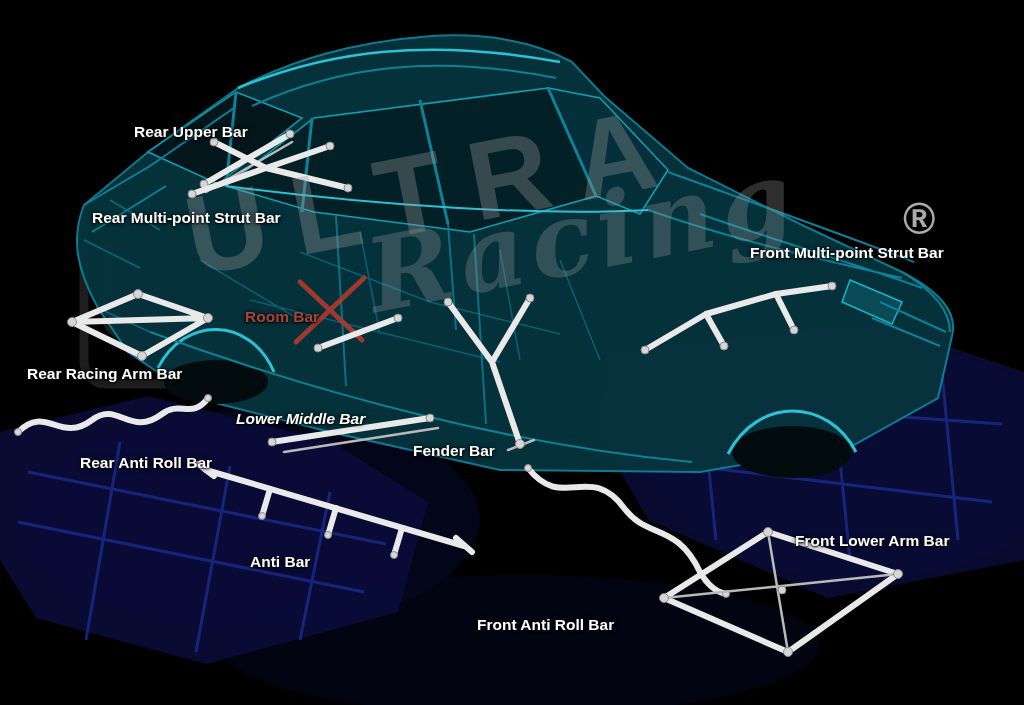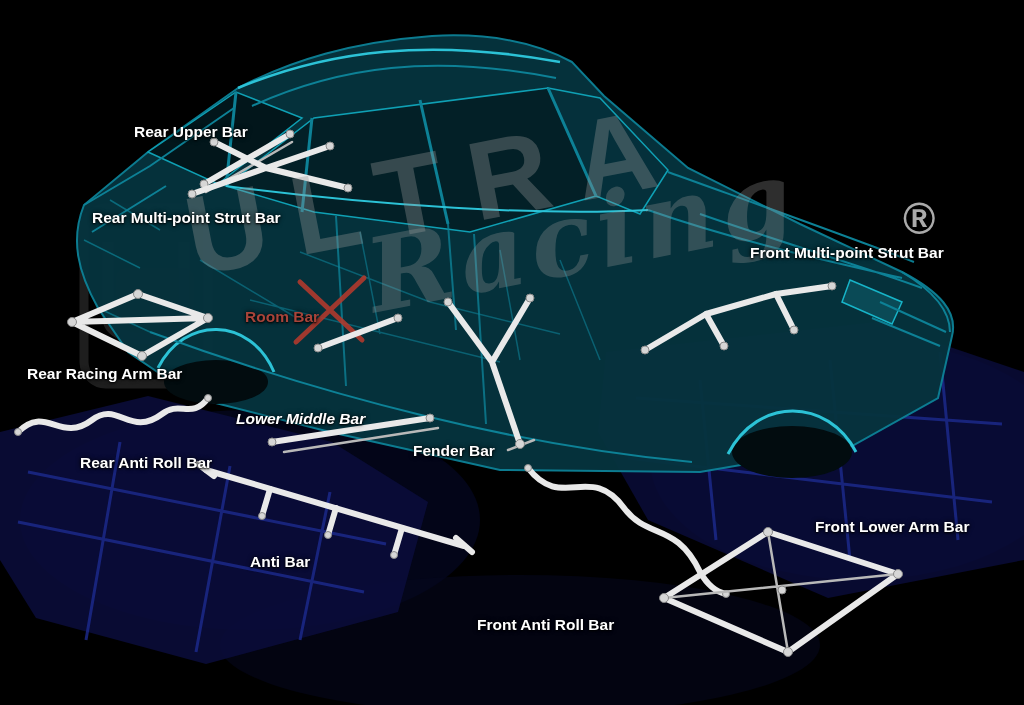--- a/index.html
+++ b/index.html
@@ -206,16 +206,16 @@
   <div class="registered">®</div>
 
   <div class="label" style="left: 118px; top: 123px; margin-left: 16px;">Rear Upper Bar</div>
   <div class="label" style="left: 92px; top: 209px;">Rear Multi-point Strut Bar</div>
   <div class="label" style="left: 750px; top: 244px;">Front Multi-point Strut Bar</div>
   <div class="label label--accent" style="left: 245px; top: 308px;">Room Bar</div>
   <div class="label" style="left: 27px; top: 365px;">Rear Racing Arm Bar</div>
   <div class="label" style="left: 236px; top: 410px; font-style: italic;">Lower Middle Bar</div>
   <div class="label" style="left: 36px; top: 454px; padding-left: 44px;">Rear Anti Roll Bar</div>
   <div class="label" style="left: 413px; top: 442px;">Fender Bar</div>
-  <div class="label" style="left: 795px; top: 518px; margin-left: 20px;">Front Lower Arm Bar</div>
+  <div class="label" style="left: 795px; top: 532px;">Front Lower Arm Bar</div>
   <div class="label" style="left: 250px; top: 553px;">Anti Bar</div>
   <div class="label" style="left: 462px; top: 616px; margin-left: 15px;">Front Anti Roll Bar</div>
 </div>
 
 </body></html>

